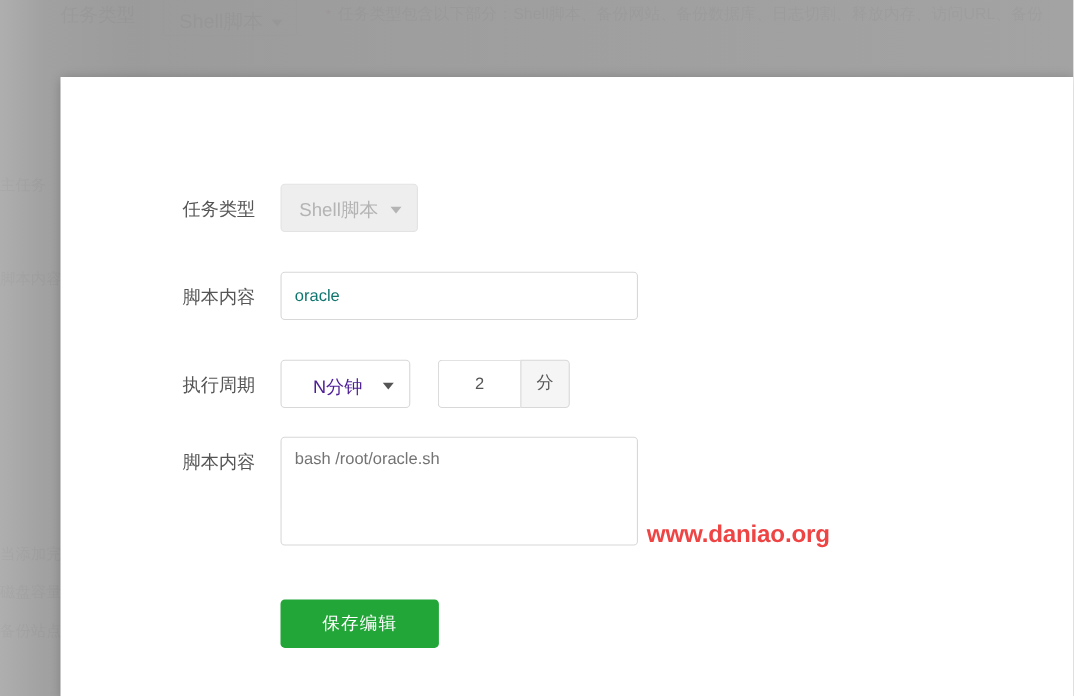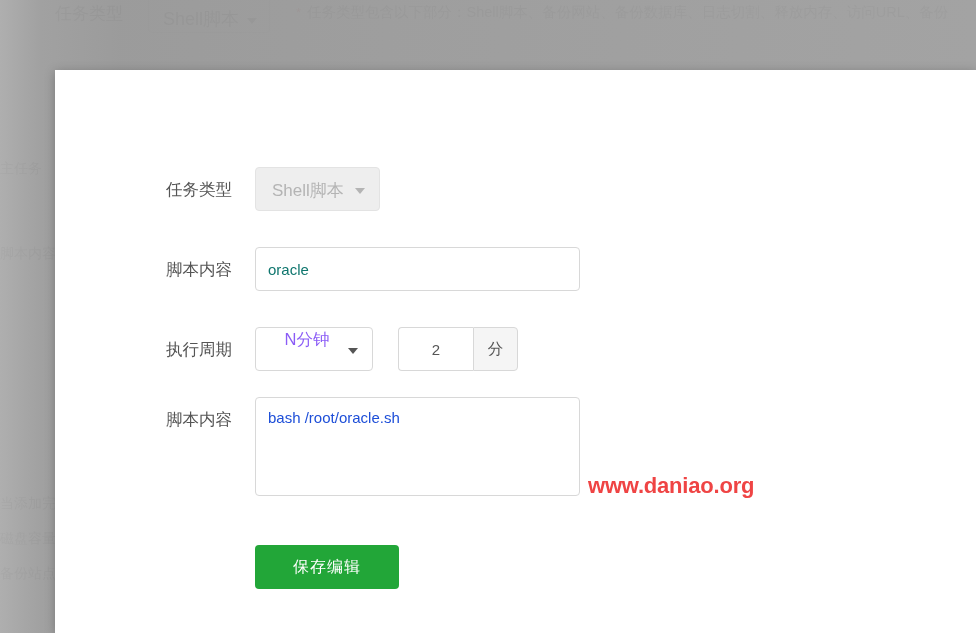--- a/index.html
+++ b/index.html
@@ -205,27 +205,27 @@
     left: 200px; top: 0px;
     width: 118px; height: 44px;
     background: #ffffff;
     border: 1px solid #d8d8d8;
     border-radius: 4px;
     box-sizing: border-box;
     cursor: pointer;
   }
   .select-normal .sel-text {
     position: absolute;
-    left: 0; top: 1px;
+    left: 0; top: 13px;
     width: 100%;
     text-align: center;
     padding-right: 14px;
     box-sizing: border-box;
     font-size: 16.5px;
-    color: #8b5cf6;
+    color: #4c1d95;
   }
   .select-normal .caret {
     position: absolute;
     right: 14px; top: 20px;
     width: 0; height: 0;
     border-left: 5px solid transparent;
     border-right: 5px solid transparent;
     border-top: 6px solid #555555;
   }
 
@@ -269,21 +269,21 @@
   .script-area {
     position: absolute;
     left: 200px; top: 0px;
     width: 325px; height: 99px;
     border: 1px solid #d8d8d8;
     border-radius: 4px;
     background: #ffffff;
     box-sizing: border-box;
     font-family: "Liberation Sans", "DejaVu Sans", sans-serif;
     font-size: 15px;
-    color: #1d4ed8;
+    color: #737373;
     padding: 9px 12px;
     resize: none;
     outline: none;
     line-height: 1.4;
   }
 
   
   .btn-save {
     position: absolute;
     left: 200px; top: 0px;

